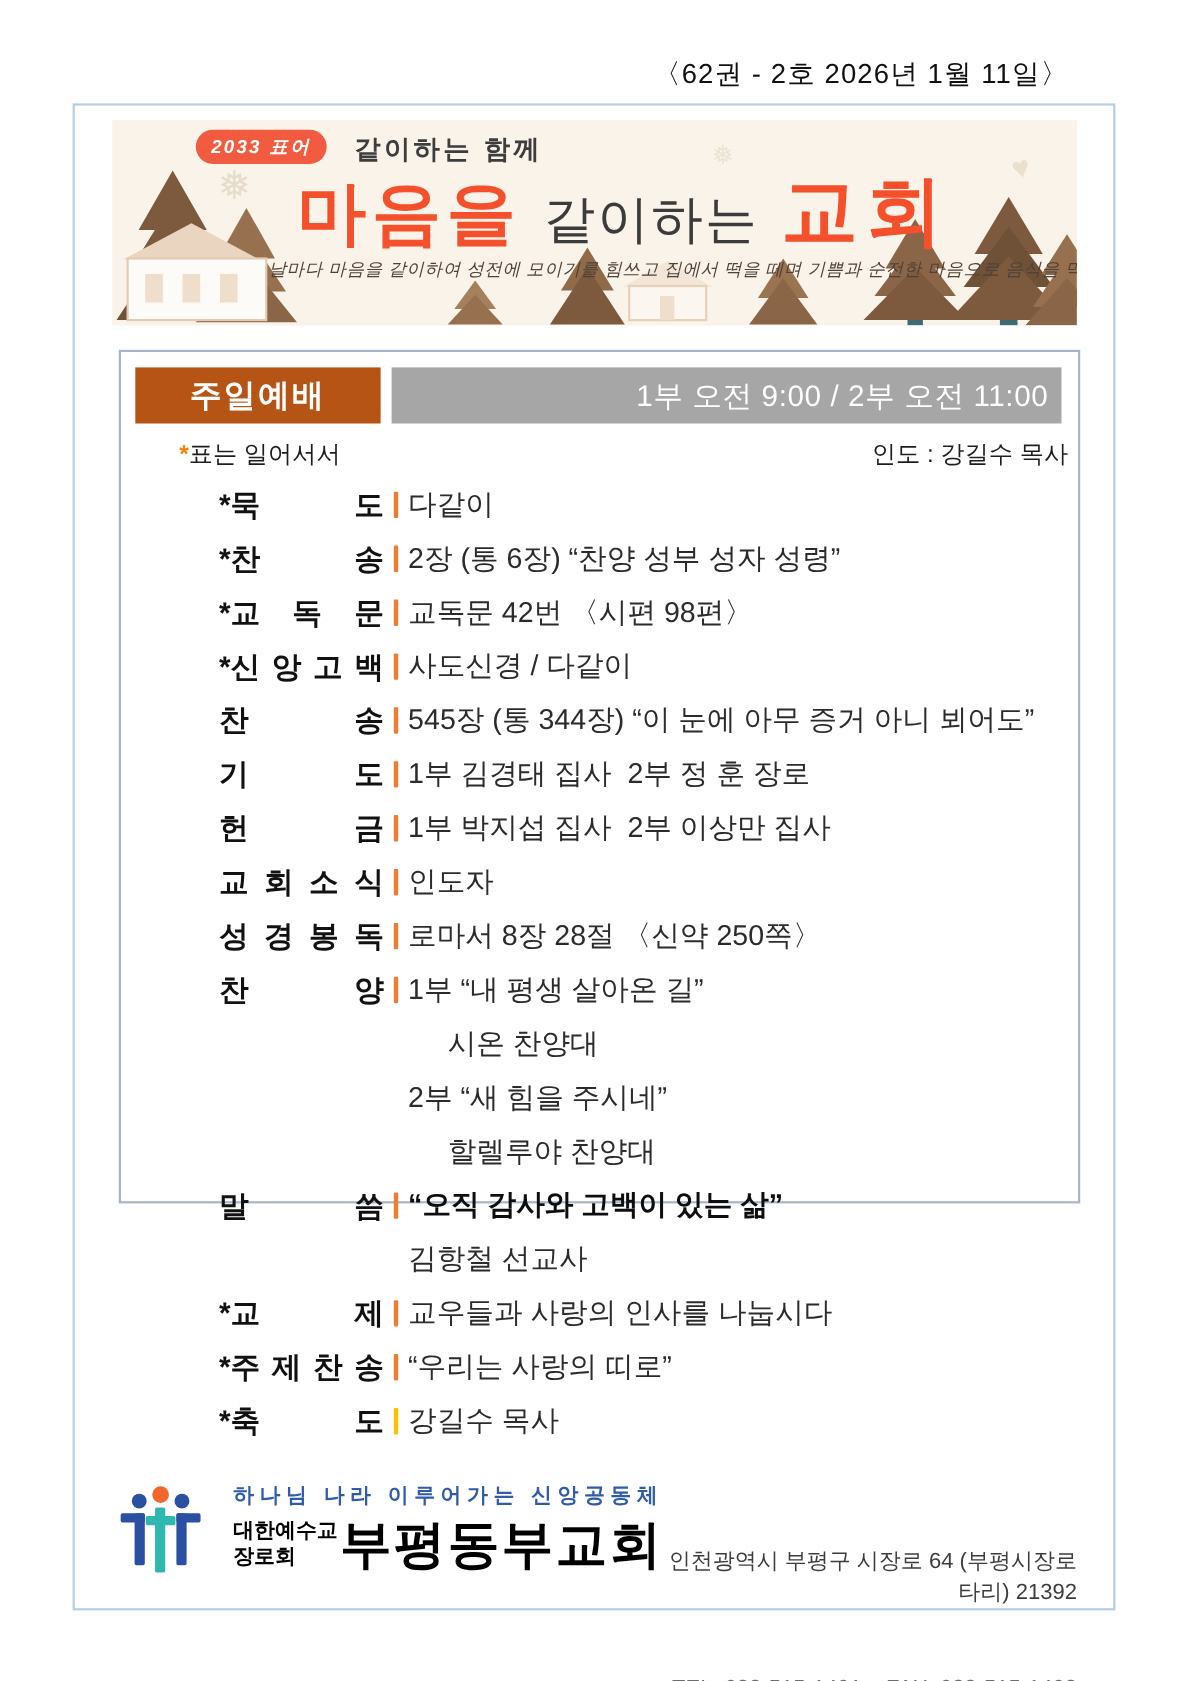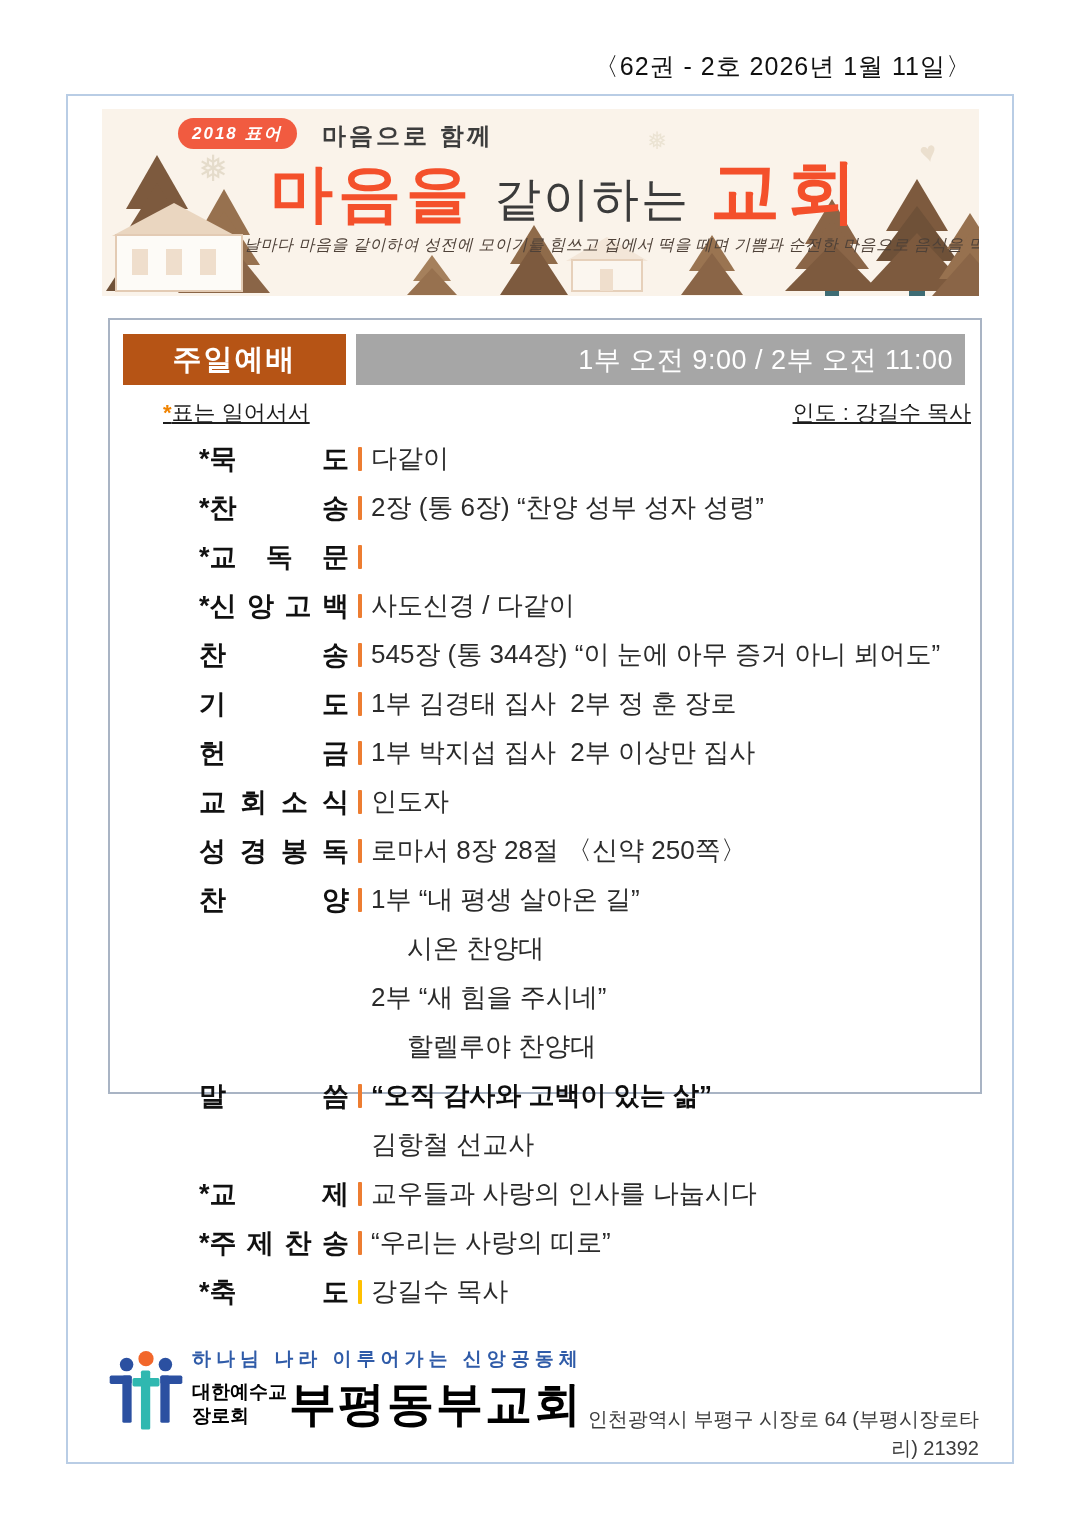--- a/index.html
+++ b/index.html
@@ -74,21 +74,21 @@
   }
   .service-time-bar {
     flex: 1; background: #A6A6A6; color: #fff;
     font-size: 27px; letter-spacing: 0.5px;
     display: flex; align-items: center; justify-content: flex-end;
     padding-right: 12px; white-space: pre; text-align: right;
   }
   .subheader {
     position: absolute; left: 53px; right: 9px; top: 78px;
     display: flex; justify-content: space-between;
-    font-size: 22px; color: #1d1d1d; text-decoration: underline;
+    font-size: 22px; color: #1d1d1d;
   }
   .subheader .star { color: #F08300; font-weight: 700; }
 
   .order-list { position: absolute; left: 89px; right: 20px; top: 114px; }
   .order-row { height: 49px; display: flex; align-items: center; }
   .order-label {
     width: 150px; flex: 0 0 150px;
     font-size: 27px; font-weight: 700; color: #111;
     text-align: justify; text-align-last: justify; white-space: nowrap;
   }
@@ -101,21 +101,21 @@
   .order-value.bold { font-weight: 700; color: #0e0e0e; }
   .sub-row { height: 49px; display: flex; align-items: center; padding-left: 172px; }
   .sub-row.indented { padding-left: 208px; }
   .sub-row .order-value { color: #2b2b2b; }
 
   
   .footer {
     position: absolute; left: 40px; right: 33px; bottom: 12px; height: 106px;
     display: flex; justify-content: space-between; align-items: flex-start;
   }
-  .footer-left { display: flex; gap: 8px; }
+  .footer-left { display: flex; gap: 28px; }
   .logo-svg { width: 76px; height: 102px; flex: 0 0 76px; }
   .logo-text-block { padding-top: 2px; }
   .slogan {
     color: #2F5BA8; font-weight: 700; font-size: 19px;
     letter-spacing: 5px; white-space: nowrap;
   }
   .name-row { display: flex; align-items: center; margin-top: 8px; }
   .denom {
     width: 97px; flex: 0 0 97px;
     font-size: 19px; font-weight: 700; color: #000; line-height: 1.25;
@@ -185,22 +185,22 @@
         <polygon points="815,124 869,182 761,182" fill="#7D5A3E"></polygon>
         <polygon points="868,104 891,140 845,140" fill="#97714F"></polygon>
         <polygon points="868,124 899,170 837,170" fill="#97714F"></polygon>
         <polygon points="868,144 906,187 830,187" fill="#8A6547"></polygon>
       </g>
 
       <text x="96" y="72" font-size="36" fill="#E5DCCB">❅</text>
       <text x="545" y="40" font-size="24" fill="#EBE3D3">❅</text>
       <text x="818" y="52" font-size="28" fill="#EBDFCE" transform="rotate(-12 830 44)">♥</text>
     </svg>
-    <div class="banner-badge">2018 표어</div>
-    <div class="banner-small-title">마음으로 함께</div>
+    <div class="banner-badge">2033 표어</div>
+    <div class="banner-small-title">같이하는 함께</div>
     <div class="banner-title">
       <span class="t1">마음을</span>
       <span class="t2">같이하는</span>
       <span class="t3">교회</span>
     </div>
     <div class="banner-verse">날마다 마음을 같이하여 성전에 모이기를 힘쓰고 집에서 떡을 떼며 기쁨과 순전한 마음으로 음식을 먹고 (행 2:46)</div>
   </div>
 
   <div class="worship-box">
     <div class="service-header">
@@ -219,20 +219,21 @@
         <span class="order-value">다같이</span>
       </div>
       <div class="order-row">
         <span class="order-label">*찬 송</span>
         <span class="order-sep"></span>
         <span class="order-value">2장 (통 6장) “찬양 성부 성자 성령”</span>
       </div>
       <div class="order-row">
         <span class="order-label">*교 독 문</span>
         <span class="order-sep"></span>
+        <span class="order-value">교독문 42번 〈시편 98편〉</span>
       </div>
       <div class="order-row">
         <span class="order-label">*신 앙 고 백</span>
         <span class="order-sep"></span>
         <span class="order-value">사도신경 / 다같이</span>
       </div>
       <div class="order-row">
         <span class="order-label">찬 송</span>
         <span class="order-sep"></span>
         <span class="order-value">545장 (통 344장) “이 눈에 아무 증거 아니 뵈어도”</span>

